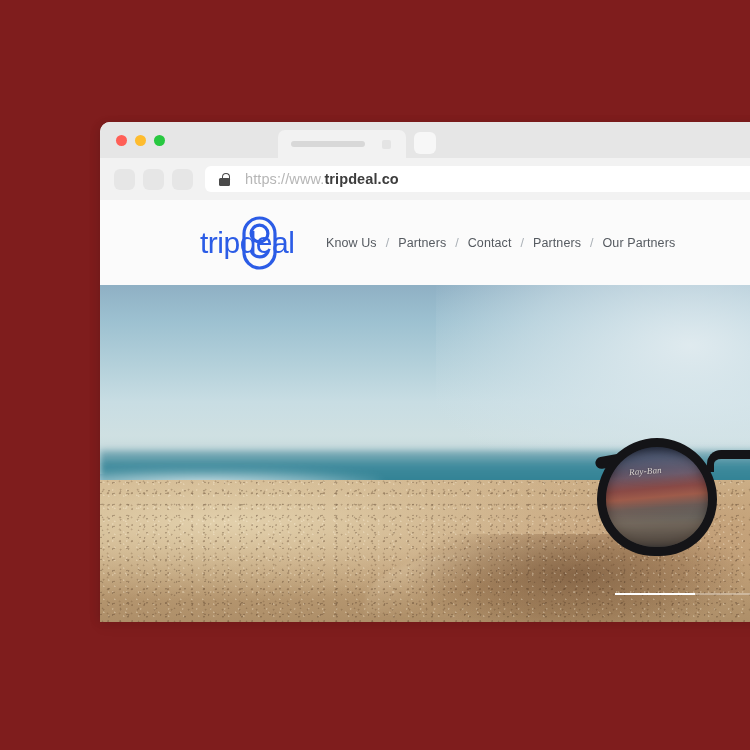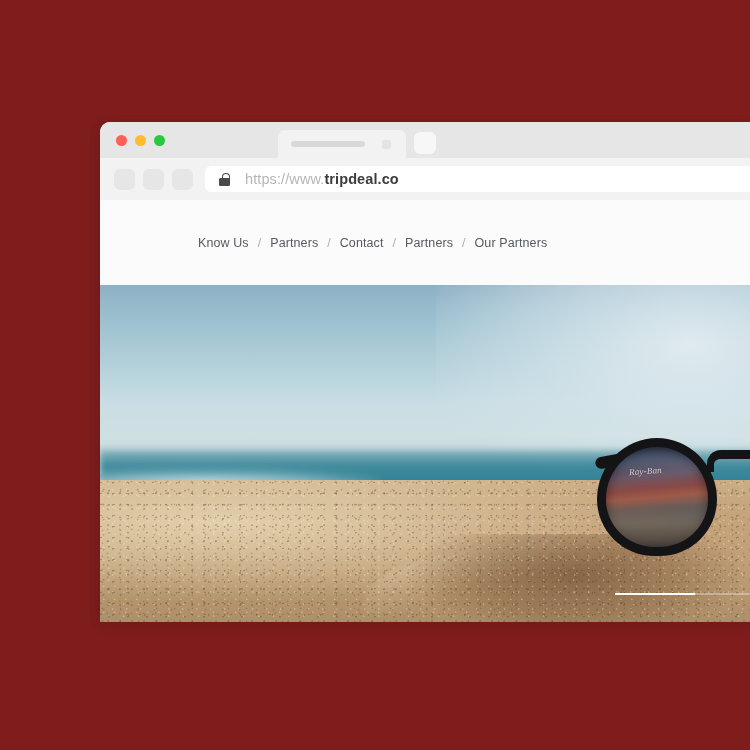--- a/index.html
+++ b/index.html
@@ -174,20 +174,21 @@
     position: relative;
     width: 108px;
     height: 56px;
     flex: 0 0 auto;
   }
   .logo svg { display: block; }
 
   .nav {
     display: flex;
     align-items: center;
+    margin-left: 20px;
     white-space: nowrap;
   }
   .nav-item {
     font-size: 12.5px;
     color: #555a60;
     letter-spacing: 0.1px;
   }
   .nav-sep {
     font-size: 12.5px;
     color: #aab0b6;
@@ -489,20 +490,32 @@
         <span class="lock-icon">
           <span class="shackle"></span>
           <span class="body"></span>
         </span>
         <span class="url-text"><span class="url-proto">https://www.</span><span class="url-domain">tripdeal.co</span></span>
       </div>
     </div>
 
     <div class="site-header">
 
+      <div class="logo">
+        <svg width="108" height="56" viewBox="0 0 108 56" aria-hidden="true">
+
+          <g fill="none" stroke="#2b5ce6" stroke-width="3.2">
+            <rect x="46" y="3" width="31" height="50" rx="15.5" ry="15.5"></rect>
+            <circle cx="61.5" cy="18.5" r="8.4" fill="#ffffff" stroke="#2b5ce6"></circle>
+            <path d="M53.5 36.5 a9 9 0 0 0 16.5 0" stroke-linecap="round"></path>
+          </g>
+
+          <text x="2" y="38" font-family="Liberation Sans, sans-serif" font-size="30" font-weight="400" fill="#2b5ce6" letter-spacing="-0.5">tripdeal</text>
+        </svg>
+      </div>
 
       <nav class="nav">
         <span class="nav-item">Know Us</span>
         <span class="nav-sep">/</span>
         <span class="nav-item">Partners</span>
         <span class="nav-sep">/</span>
         <span class="nav-item">Contact</span>
         <span class="nav-sep">/</span>
         <span class="nav-item">Partners</span>
         <span class="nav-sep">/</span>

